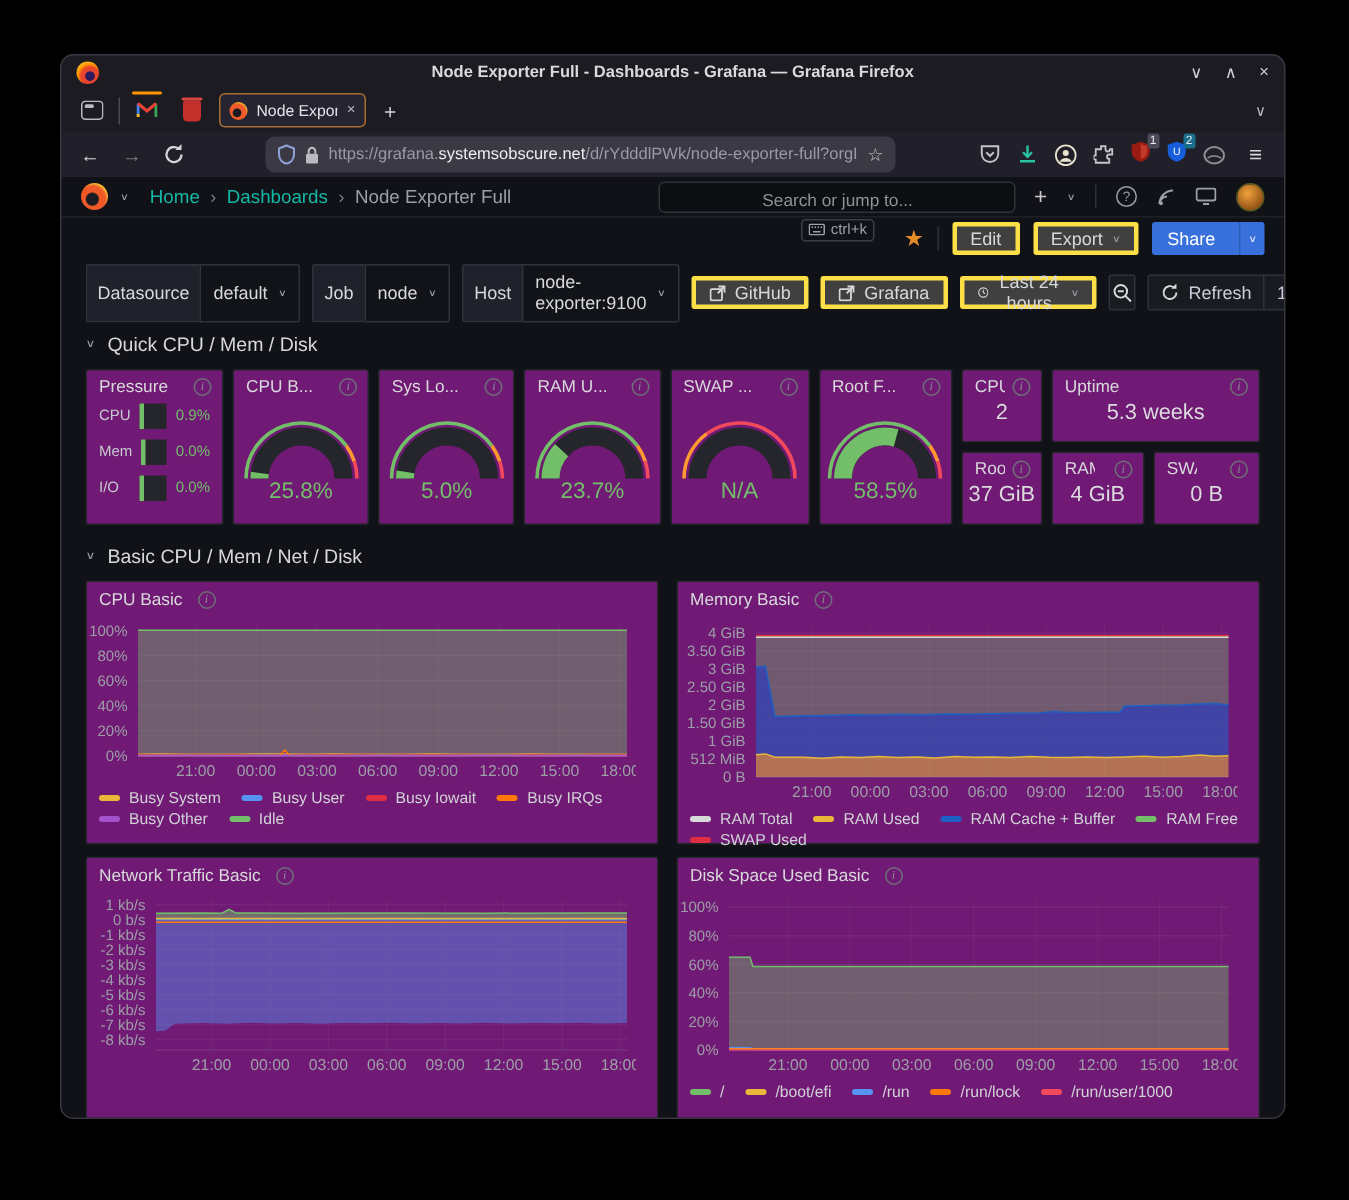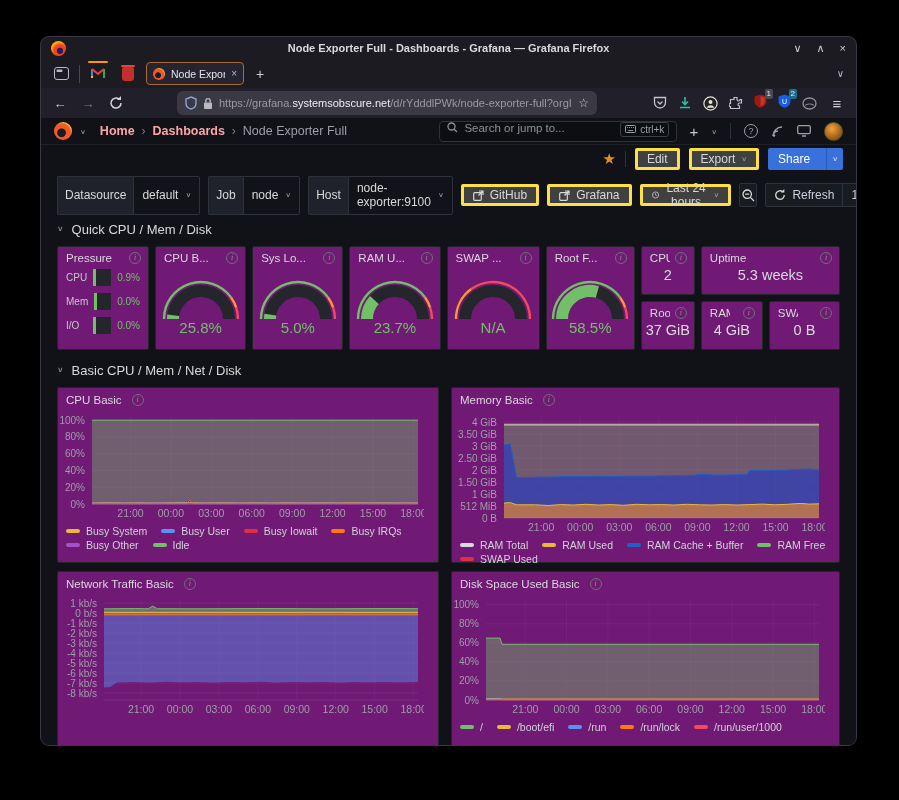--- a/index.html
+++ b/index.html
@@ -34,24 +34,24 @@
   .ext { position:relative; }
   .badge { position:absolute; top:-5px; right:-6px; font-size:8px; color:#e8e8ee; background:#4a4a57; border-radius:2px; padding:0 2px; line-height:10px; }
   .badge.blue { background:#1b6e8a; }
 
   
   .grafana { height:628px; background:#111217; color:#ccccdc; }
   .gf-header { height:27px; display:flex; align-items:center; padding:0 13px; gap:8px; border-bottom:1px solid rgba(204,204,220,0.08); }
   .gf-logo { width:18px; height:18px; border-radius:50%; background:radial-gradient(circle at 42% 60%, #1c1b22 0 26%, #f05a28 32% 58%, #f8b133 70%, #fcee1f 95%); }
   .caret { font-size:8px; color:#9a9aa5; transform:scaleY(0.8); }
   .crumbs { display:flex; align-items:center; gap:7px; font-size:12.5px; margin-left:6px; }
-  .crumb { color:#fca5a5; font-weight:700; }
+  .crumb { color:#14b8a6; font-weight:400; }
   .crumb-sep { color:#7b7f87; font-size:12px; }
   .crumb.last { color:#9d9fa7; font-weight:400; }
-  .gf-search { margin-left:auto; width:238px; height:21px; border:1px solid #2e323a; background:#0d0e12; border-radius:4px; display:flex; align-items:flex-start; gap:6px; padding:0 7px; }
+  .gf-search { margin-left:auto; width:238px; height:21px; border:1px solid #2e323a; background:#0d0e12; border-radius:4px; display:flex; align-items:center; gap:6px; padding:0 7px;flex-direction:column; }
   .gf-search-text { font-size:11.5px; color:#8e9197; flex:1; }
   .kbd { display:flex; align-items:center; gap:4px; border:1px solid #3a3e46; border-radius:3px; padding:1px 4px; font-size:10px; color:#9d9fa7; }
   .hdr-icons { display:flex; align-items:center; gap:13px; margin-left:4px; }
   .hdr-divider { width:1px; height:16px; background:#2e323a; }
   .qcircle { width:14px; height:14px; border:1.3px solid #9d9fa7; border-radius:50%; font-size:9px; color:#9d9fa7; display:flex; align-items:center; justify-content:center; }
   .avatar { width:19px; height:19px; border-radius:50%; background:radial-gradient(circle at 40% 35%, #f2a33c, #8a4a12 80%); border:1px solid #5a5a22; }
   .gf-subheader { height:28px; display:flex; align-items:center; justify-content:flex-end; gap:9px; padding:0 13px; }
   .fav-star { color:#e58c27; font-size:15px; }
   .btn { height:22px; display:flex; align-items:center; gap:6px; padding:0 9px; background:#404040; border:3px solid #fde047; border-radius:2px; font-size:12px; color:#d8d9da; }
   .btn-blue { background:#3871dc; border:none; color:#fff; padding:0; overflow:hidden; }

